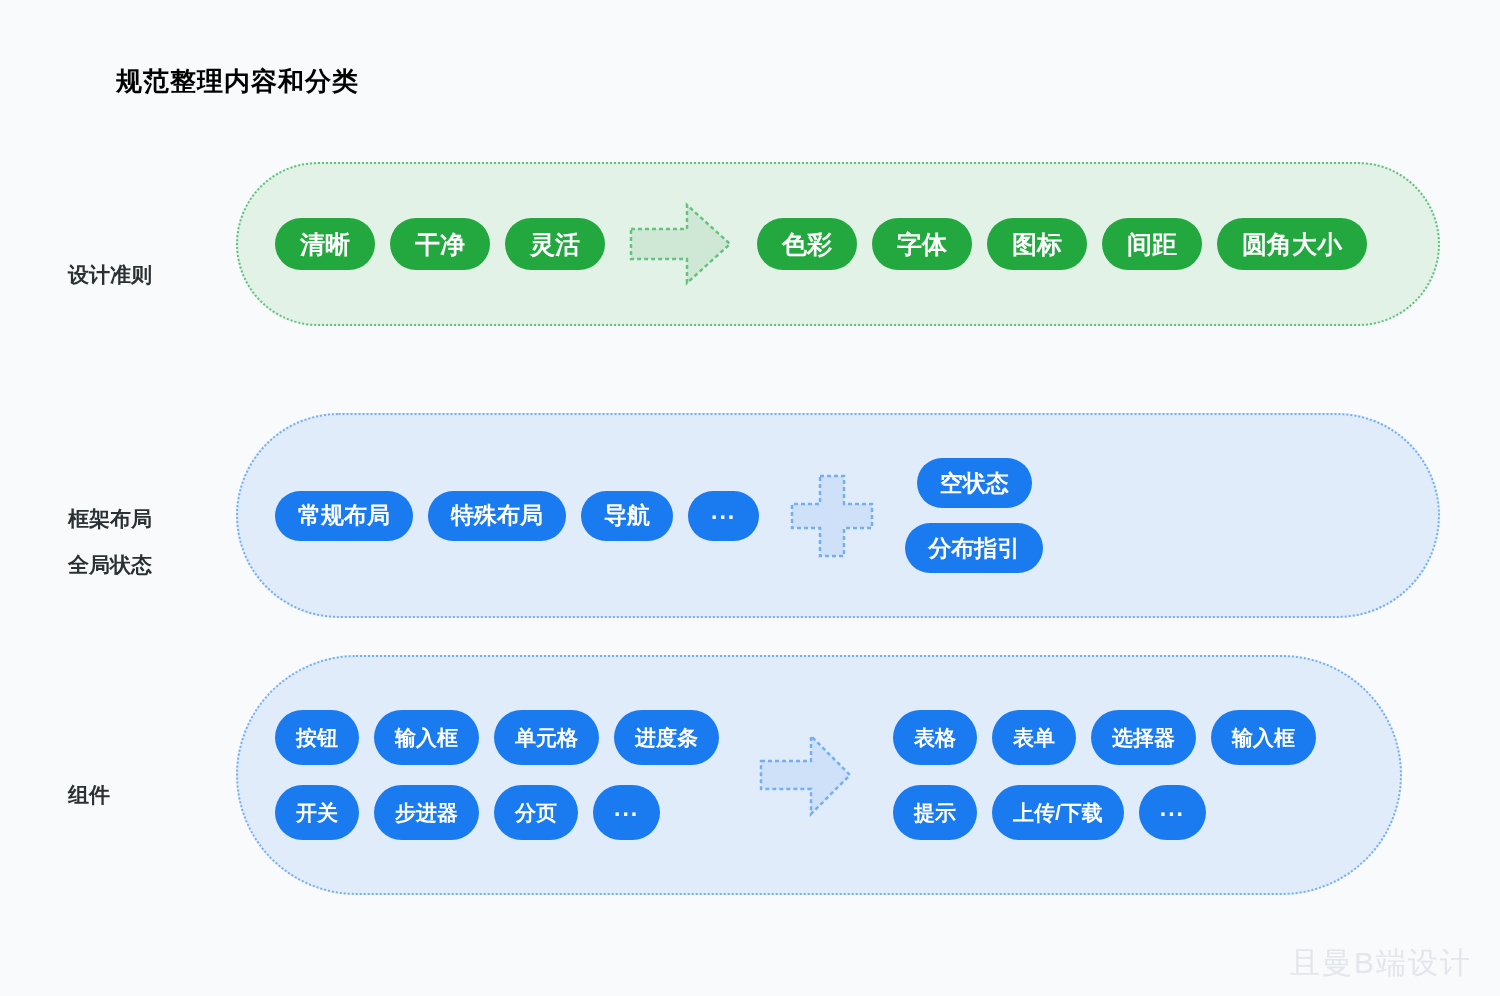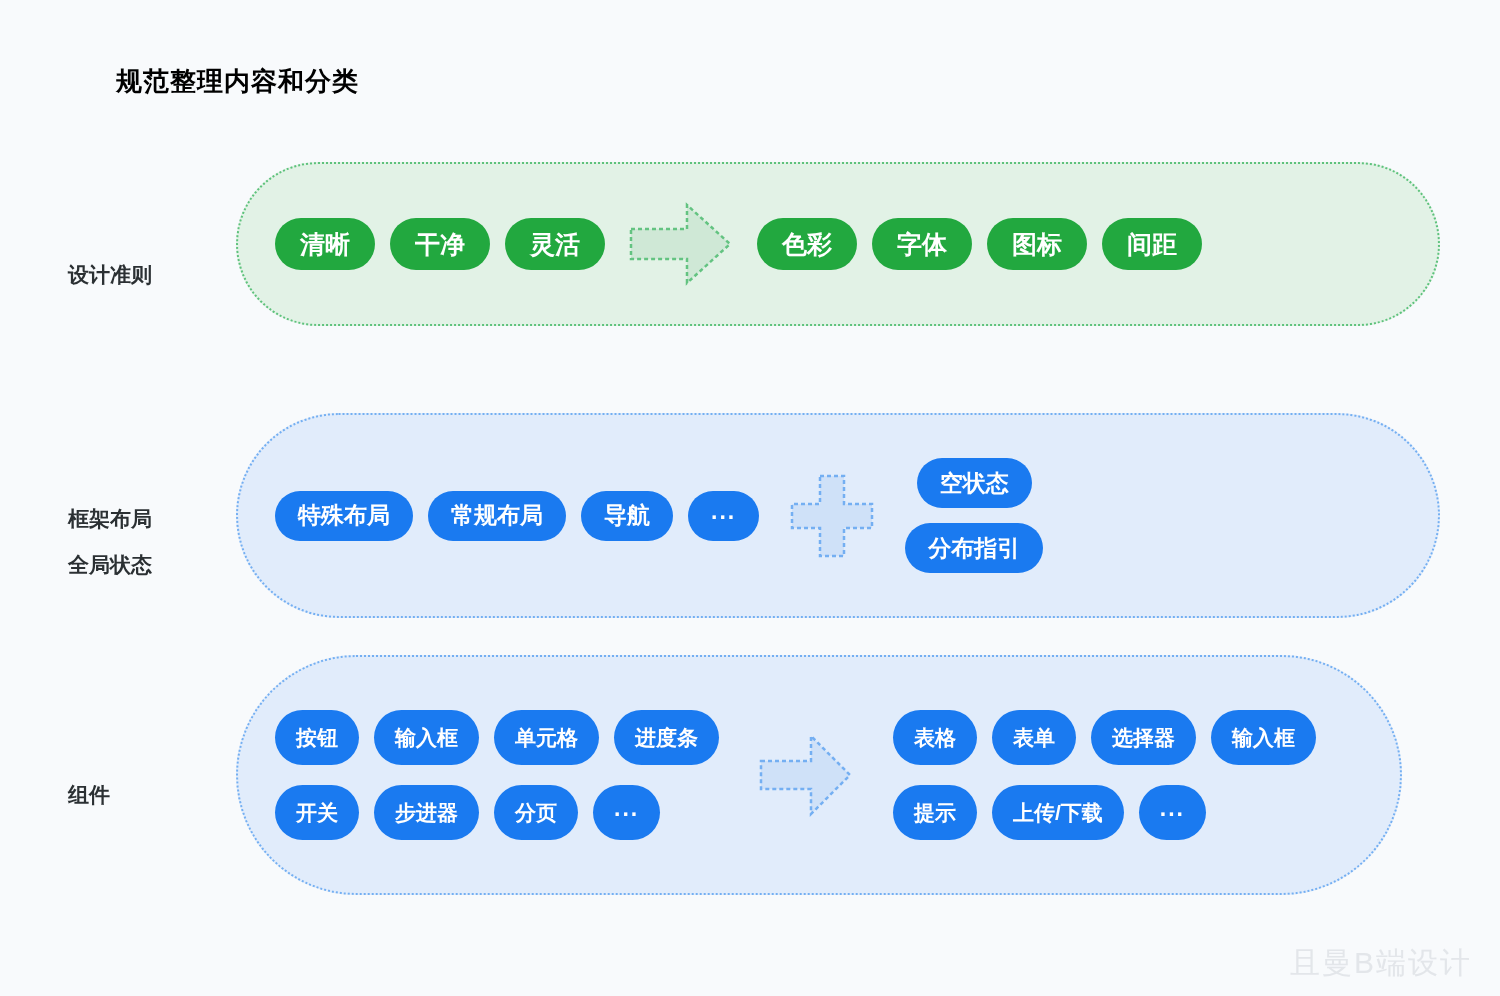--- a/index.html
+++ b/index.html
@@ -132,36 +132,37 @@
         <svg class="arrow-shape" viewBox="0 0 104 86" preserveAspectRatio="none">
           <polygon points="2,28 58,28 58,4 101,43 58,82 58,58 2,58" fill="#cfe8d6" stroke="#63c381" stroke-width="2.5" stroke-dasharray="4 3"></polygon>
         </svg>
       </span>
 
       <div class="pill-group" style="margin-left:24px;">
         <span class="pill green lg">色彩</span>
         <span class="pill green lg">字体</span>
         <span class="pill green lg">图标</span>
         <span class="pill green lg">间距</span>
+        <span class="pill green lg">圆角大小</span>
       </div>
     </div>
   </div>
 
   <div class="row">
 
     <div class="row-label" style="top:496px;">
       <span class="lbl-line">框架布局</span>
       <span class="lbl-line">全局状态</span>
     </div>
 
     <div class="capsule blue" style="left:236px; top:413px; width:1204px; height:205px; padding-left:37px;">
 
       <div class="pill-group">
+        <span class="pill blue md">常规布局</span>
         <span class="pill blue md">特殊布局</span>
-        <span class="pill blue md">常规布局</span>
         <span class="pill blue md">导航</span>
         <span class="pill blue md dots">...</span>
       </div>
 
       <span class="connector" style="position:relative; margin-left:30px; width:86px; height:86px;">
         <svg class="arrow-shape" viewBox="0 0 86 86" preserveAspectRatio="none">
           <polygon points="31,3 55,3 55,31 83,31 83,55 55,55 55,83 31,83 31,55 3,55 3,31 31,31" fill="#cfe1f8" stroke="#74aff2" stroke-width="2.5" stroke-dasharray="4 3"></polygon>
         </svg>
       </span>
 

